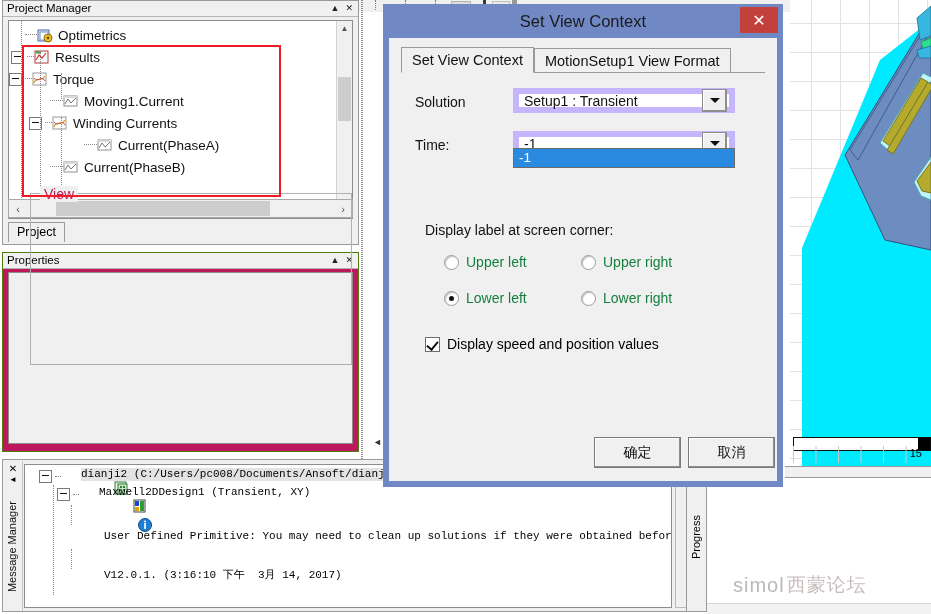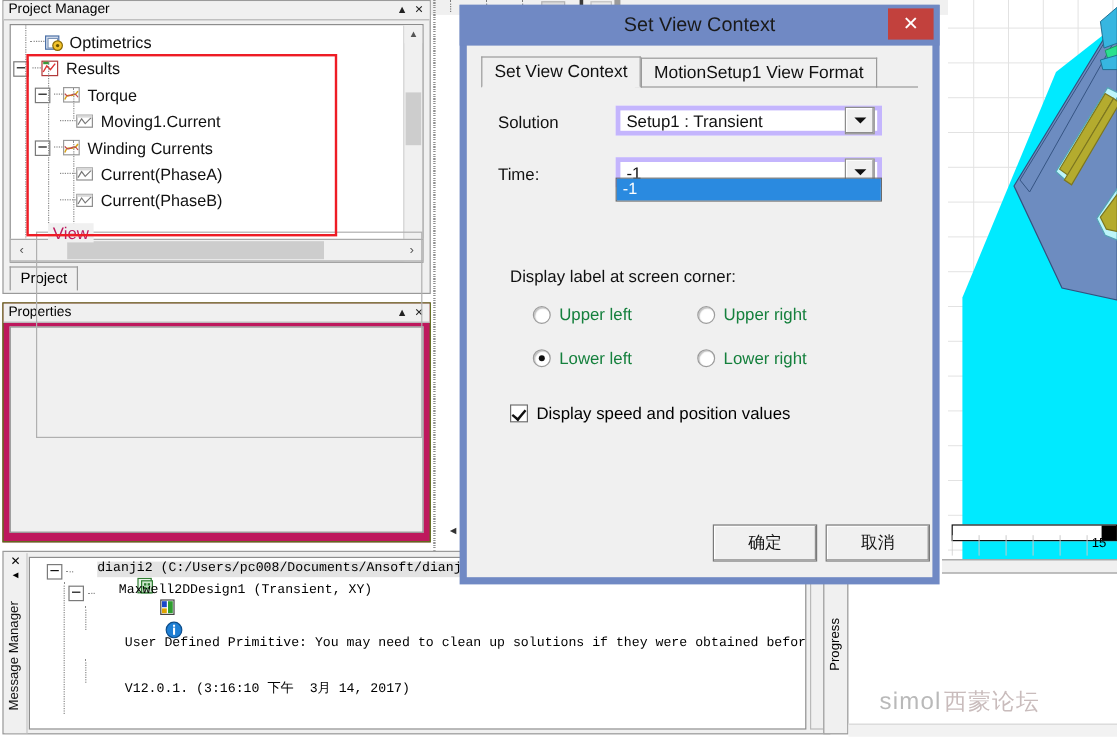--- a/index.html
+++ b/index.html
@@ -102,21 +102,21 @@
   #dialog-body{position:absolute;left:6px;top:34px;width:388px;height:443px;background:#f0f0f0;}
   
   .dtabs{position:absolute;left:12px;top:10px;height:25px;display:flex;align-items:flex-end;}
   .dtab{height:24px;line-height:24px;padding:0 10px;font-size:14.5px;background:#f0f0f0;
         border:1px solid #9a9a9a;border-bottom:none;color:#111;}
   .dtab.active{background:#f0f0f0;position:relative;z-index:3;border-bottom:1px solid #f0f0f0;}
   .dtab.inactive{background:#f0f0f0;}
   #dtab-underline{position:absolute;left:12px;top:34px;width:364px;height:1px;background:#9a9a9a;}
   #dtab-active-cover{position:absolute;left:13px;top:34px;width:127px;height:2px;background:#f0f0f0;}
   .dlabel{position:absolute;font-size:14px;color:#111;}
-  .dcombo{position:absolute;height:25px;background:#fff;border:4px solid #c4b5fd;box-sizing:border-box;
+  .dcombo{position:absolute;height:25px;background:#fff;border:6px solid #c4b5fd;box-sizing:border-box;
           display:flex;align-items:center;}
   .dcombo .val{flex:1;padding-left:5px;font-size:14px;color:#111;}
   .dcombo .arrowbtn{width:23px;height:21px;margin-right:2px;background:#f0f0f0;border:1px solid #8d8d8d;
      display:flex;align-items:center;justify-content:center;box-shadow:inset -1px -1px 0 #8d8d8d, inset 1px 1px 0 #fff;}
   .caret{width:0;height:0;border-left:5px solid transparent;border-right:5px solid transparent;border-top:5px solid #111;}
   #time-dropdown-list{position:absolute;left:513px;top:148px;width:222px;height:20px;background:#fff;border:1px solid #6b6b6b;box-sizing:border-box;}
   #time-dropdown-list .opt{height:18px;line-height:18px;padding-left:5px;background:#2a8ae0;color:#fff;font-size:13.5px;}
 
   
   #view-group{position:absolute;left:30px;top:193px;width:322px;height:172px;border:1px solid #b0b0b0;box-sizing:border-box;}
@@ -216,59 +216,59 @@
         <span class="ticon">
           <svg width="16" height="15">
               <rect x="1" y="1" width="13" height="12" fill="#fff" stroke="#b23b3b"></rect>
               <path d="M2 10 L5 5 L8 8 L12 3" stroke="#d33" fill="none" stroke-width="1.2"></path>
               <rect x="2" y="1.5" width="5" height="2" fill="#3a9a3a"></rect>
             </svg>
         </span>
         <span class="tlabel">Results</span>
       </div>
 
+      <div class="tnode" style="">
+        <span class="expander"></span>
+        <span class="dotline" style="width:7px;"></span>
+        <span class="ticon">
+          <svg width="16" height="15">
+              <rect x="1" y="1" width="13" height="12" fill="#fff" stroke="#9a9a9a"></rect>
+              <path d="M2 11 C5 3, 8 12, 13 4" stroke="#d6a21a" fill="none" stroke-width="1.2"></path>
+              <path d="M2 6 C6 12, 9 2, 13 9" stroke="#c04a4a" fill="none" stroke-width="1"></path>
+            </svg>
+        </span>
+        <span class="tlabel">Torque</span>
+      </div>
+
+      <div class="tnode" style="padding-left:41px;">
+        <span class="dotline" style="width:13px;"></span>
+        <span class="ticon">
+          <svg width="16" height="15">
+              <rect x="1" y="2" width="13" height="10" fill="#fff" stroke="#8f8f8f"></rect>
+              <path d="M2 10 L5 5 L8 9 L13 4" stroke="#777" fill="none" stroke-width="1"></path>
+              <rect x="1" y="2" width="13" height="2" fill="#d9d9d9"></rect>
+            </svg>
+        </span>
+        <span class="tlabel">Moving1.Current</span>
+      </div>
+
       <div class="tnode" style="padding-left:20px;">
         <span class="expander"></span>
         <span class="dotline" style="width:7px;"></span>
         <span class="ticon">
           <svg width="16" height="15">
               <rect x="1" y="1" width="13" height="12" fill="#fff" stroke="#9a9a9a"></rect>
               <path d="M2 11 C5 3, 8 12, 13 4" stroke="#d6a21a" fill="none" stroke-width="1.2"></path>
               <path d="M2 6 C6 12, 9 2, 13 9" stroke="#c04a4a" fill="none" stroke-width="1"></path>
             </svg>
         </span>
-        <span class="tlabel">Torque</span>
-      </div>
-
-      <div class="tnode" style="padding-left:41px;">
-        <span class="dotline" style="width:13px;"></span>
-        <span class="ticon">
-          <svg width="16" height="15">
-              <rect x="1" y="2" width="13" height="10" fill="#fff" stroke="#8f8f8f"></rect>
-              <path d="M2 10 L5 5 L8 9 L13 4" stroke="#777" fill="none" stroke-width="1"></path>
-              <rect x="1" y="2" width="13" height="2" fill="#d9d9d9"></rect>
-            </svg>
-        </span>
-        <span class="tlabel">Moving1.Current</span>
-      </div>
-
-      <div class="tnode" style="padding-left:20px;">
-        <span class="expander"></span>
-        <span class="dotline" style="width:7px;"></span>
-        <span class="ticon">
-          <svg width="16" height="15">
-              <rect x="1" y="1" width="13" height="12" fill="#fff" stroke="#9a9a9a"></rect>
-              <path d="M2 11 C5 3, 8 12, 13 4" stroke="#d6a21a" fill="none" stroke-width="1.2"></path>
-              <path d="M2 6 C6 12, 9 2, 13 9" stroke="#c04a4a" fill="none" stroke-width="1"></path>
-            </svg>
-        </span>
         <span class="tlabel">Winding Currents</span>
       </div>
 
-      <div class="tnode" style="padding-left:41px;">
+      <div class="tnode" style="padding-left:41px;margin-left:34px;">
         <span class="dotline" style="width:13px;"></span>
         <span class="ticon">
           <svg width="16" height="15">
               <rect x="1" y="2" width="13" height="10" fill="#fff" stroke="#8f8f8f"></rect>
               <path d="M2 10 L5 5 L8 9 L13 4" stroke="#777" fill="none" stroke-width="1"></path>
               <rect x="1" y="2" width="13" height="2" fill="#d9d9d9"></rect>
             </svg>
         </span>
         <span class="tlabel">Current(PhaseA)</span>
       </div>

